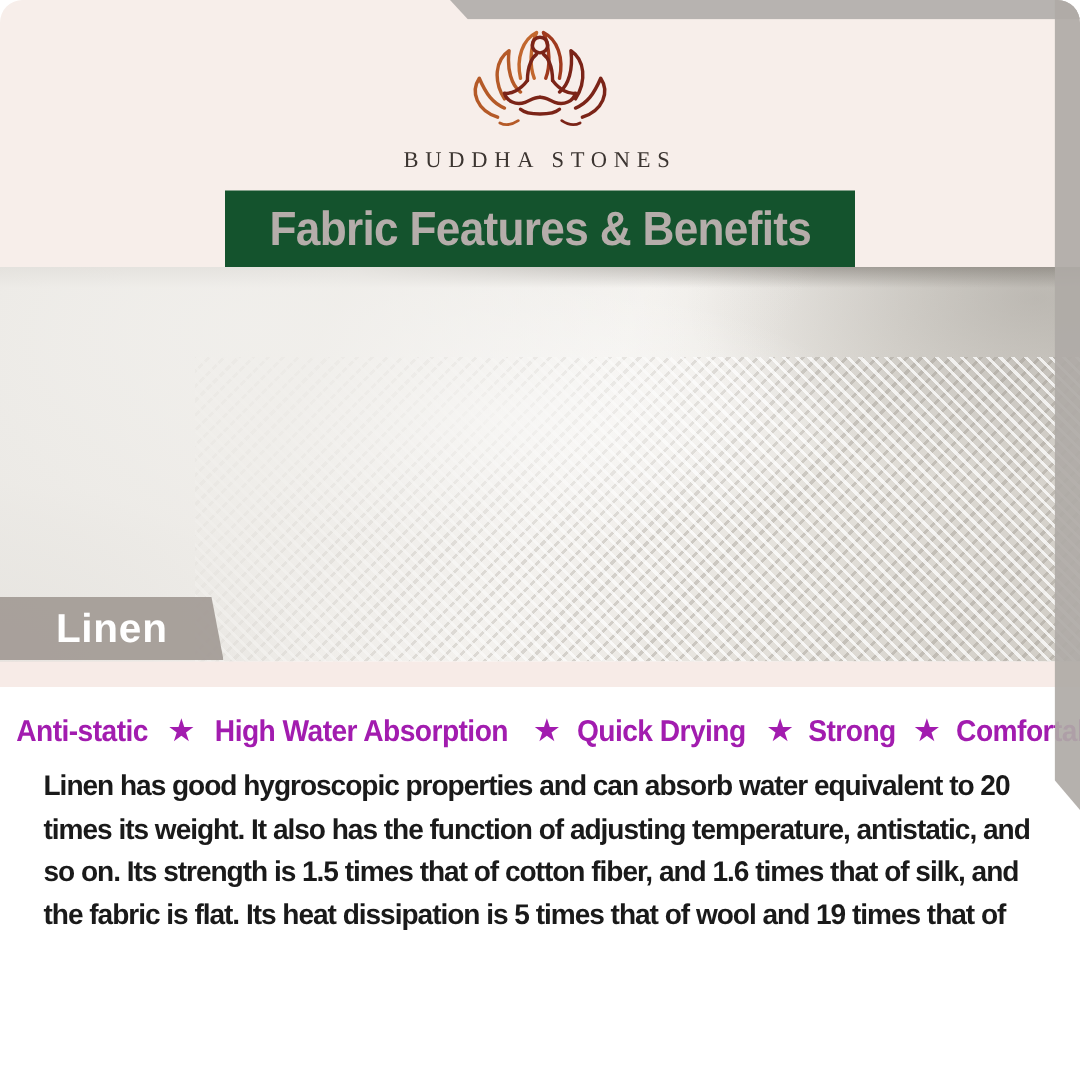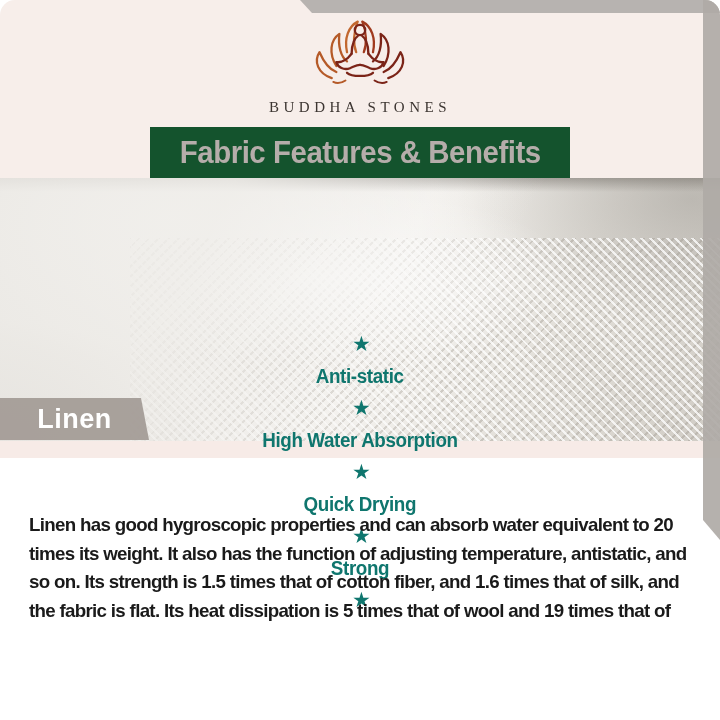--- a/index.html
+++ b/index.html
@@ -60,21 +60,21 @@
     background:rgba(162,155,150,0.93);
     clip-path:polygon(0 0,calc(100% - 8px) 0,100% 100%,0 100%);
     display:flex;align-items:center;justify-content:center;
   }
   .badge-label{font-size:27px;font-weight:bold;color:#ffffff;letter-spacing:0.5px;}
   .pink-strip{position:absolute;left:0;top:441px;width:720px;height:17px;background:#f7ebe7;z-index:2;}
   
   .features-row{
     position:absolute;left:10px;top:472px;width:700px;height:32px;z-index:2;
     display:flex;align-items:center;justify-content:center;
-    white-space:nowrap;color:#0f766e;flex-direction:column;
+    white-space:nowrap;color:#a21caf;
   }
   .features-row .star{font-size:21px;margin:0 7px 0 10px;line-height:32px;}
   .features-row .feat{
     font-size:20px;font-weight:bold;letter-spacing:-0.4px;line-height:32px;
     transform:scaleX(0.94);transform-origin:center;
   }
   .description{
     position:absolute;left:29px;top:511px;width:668px;z-index:2;
     font-size:19px;font-weight:bold;letter-spacing:-0.7px;line-height:28.5px;
     color:#1a1a1a;transform:scaleX(0.985);transform-origin:left top;

